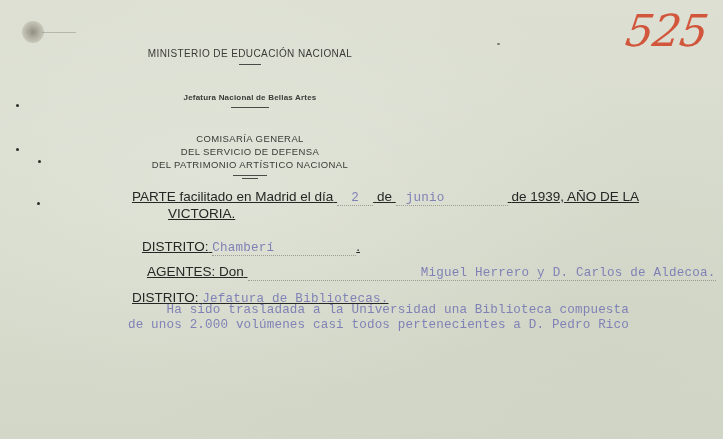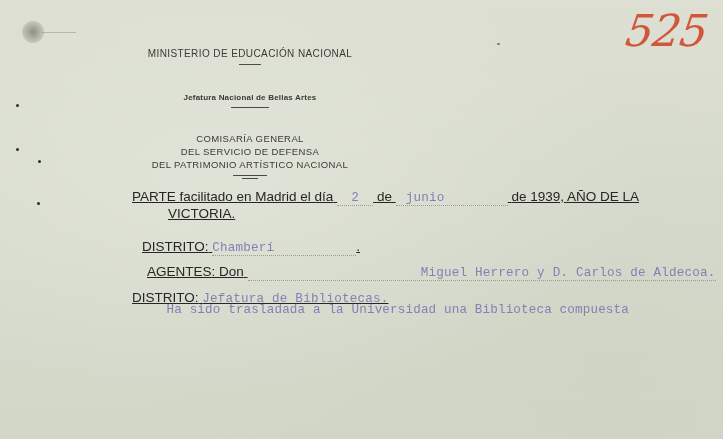--- a/index.html
+++ b/index.html
@@ -197,15 +197,15 @@
     <div class="row" style="left:15px;top:78px;text-align:right;">
       <span>AGENTES: Don</span>
       <span class="dotted f-agents typed">Miguel Herrero y D. Carlos de Aldecoa.</span>
     </div>
     <div class="row" style="left:0;top:104px;">
       <span>DISTRITO:</span>
       <span class="typed">Jefatura de Bibliotecas.</span>
     </div>
   </div>
 
-  <div class="body-text"><div>     Ha sido trasladada a la Universidad una Biblioteca compuesta</div></div>
+  <div class="body-text"><div>     Ha sido trasladada a la Universidad una Biblioteca compuesta</div><div>de unos 2.000 volúmenes casi todos pertenecientes a D. Pedro Rico</div></div>
 
 </div>
 
 </body></html>

